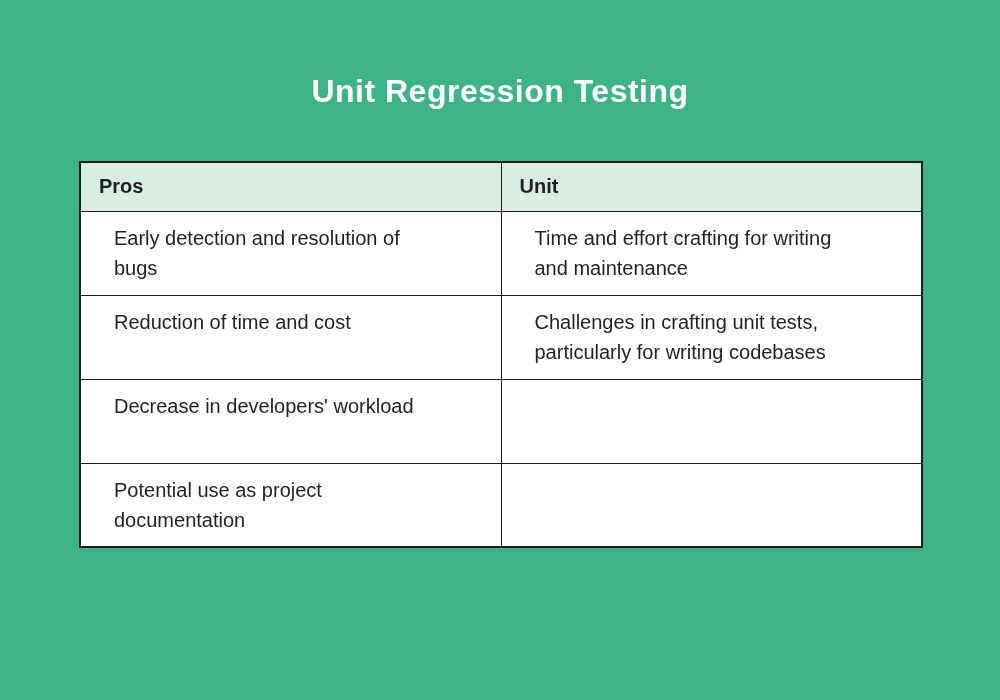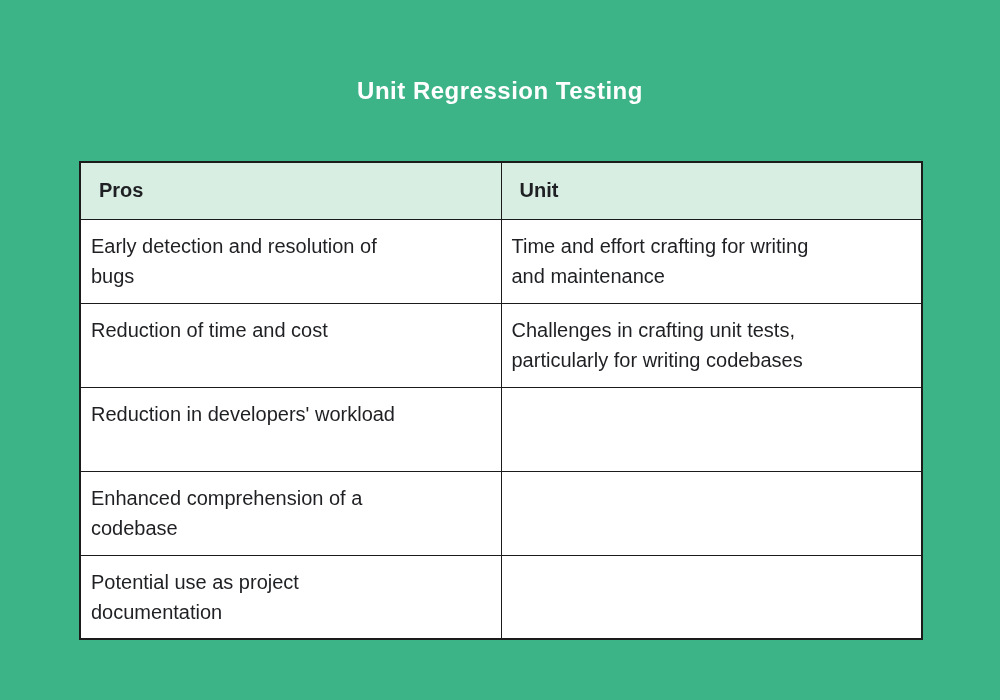--- a/index.html
+++ b/index.html
@@ -16,54 +16,54 @@
     font-family: "Liberation Sans", sans-serif;
   }
   body { background: var(--bg); position: relative; }
 
   .page-title {
     position: absolute;
     top: 72px; left: 0;
     width: 1000px;
     text-align: center;
     color: var(--title);
-    font-size: 24px;
+    font-size: 32px;
     font-weight: 700;
     letter-spacing: 0.5px;
     line-height: 38px;
   }
 
   table.pros-cons {
     position: absolute;
     left: 79px; top: 161px;
     width: 842px;
     border-collapse: collapse;
     table-layout: fixed;
     border: 2px solid var(--border);
     background: #ffffff;
   }
   table.pros-cons col { width: 421px; }
 
   table.pros-cons th {
-    height: 57px;
+    height: 49px;
     background: var(--header-bg);
     border: 1px solid var(--border);
     text-align: left;
     vertical-align: middle;
     padding: 0 18px;
     font-size: 20px;
     font-weight: 700;
     color: var(--text);
   }
 
   table.pros-cons td {
     height: 84px;
     border: 1px solid var(--border);
     vertical-align: top;
-    padding: 11px 18px 11px 10px;
+    padding: 11px 18px 11px 33px;
     font-size: 20px;
     line-height: 30px;
     color: var(--text);
     background: #ffffff;
   }
   table.pros-cons td .cell-text {
     max-width: 322px;
   }
 </style>
 </head>
@@ -94,29 +94,21 @@
     <tr>
       <td>
           <div class="cell-text">Reduction of time and cost</div>
         </td>
       <td>
           <div class="cell-text">Challenges in crafting unit tests, particularly for writing codebases</div>
         </td>
     </tr>
     <tr>
       <td>
-          <div class="cell-text">Reduction in developers' workload</div>
-        </td>
-      <td>
-          <div class="cell-text"></div>
-        </td>
-    </tr>
-    <tr>
-      <td>
-          <div class="cell-text">Enhanced comprehension of a codebase</div>
+          <div class="cell-text">Decrease in developers' workload</div>
         </td>
       <td>
           <div class="cell-text"></div>
         </td>
     </tr>
     <tr>
       <td>
           <div class="cell-text">Potential use as project documentation</div>
         </td>
       <td>

